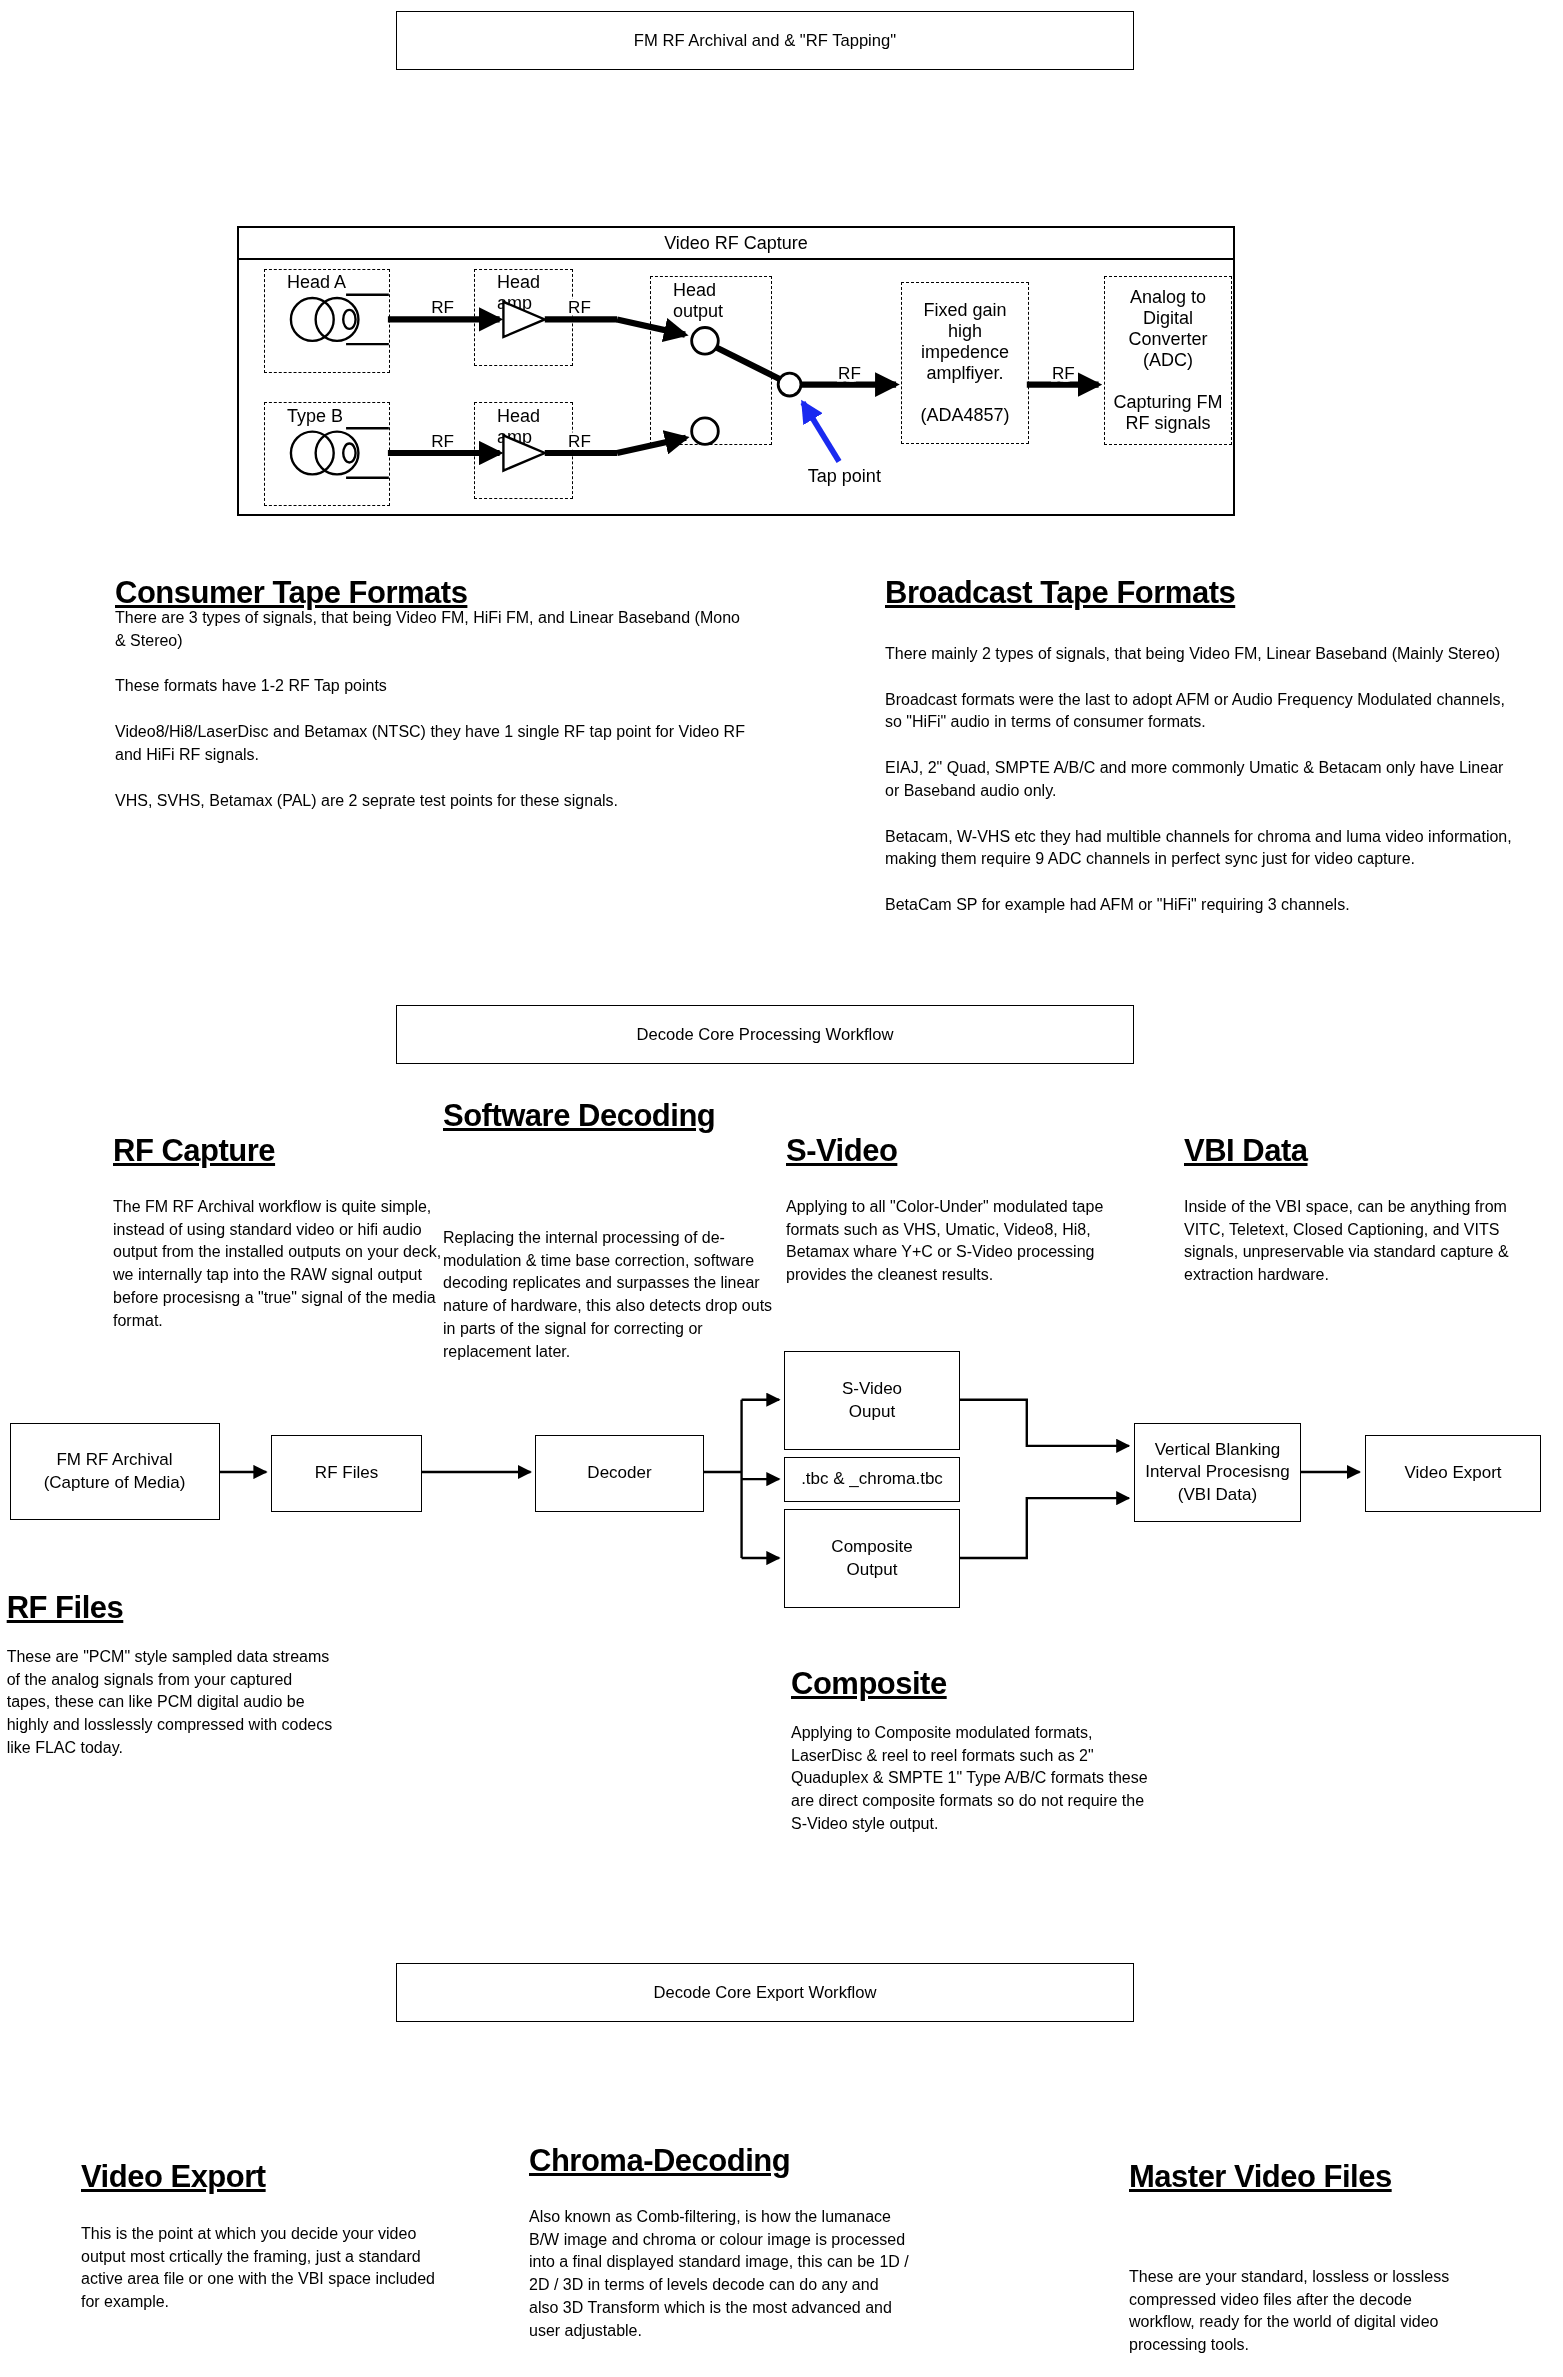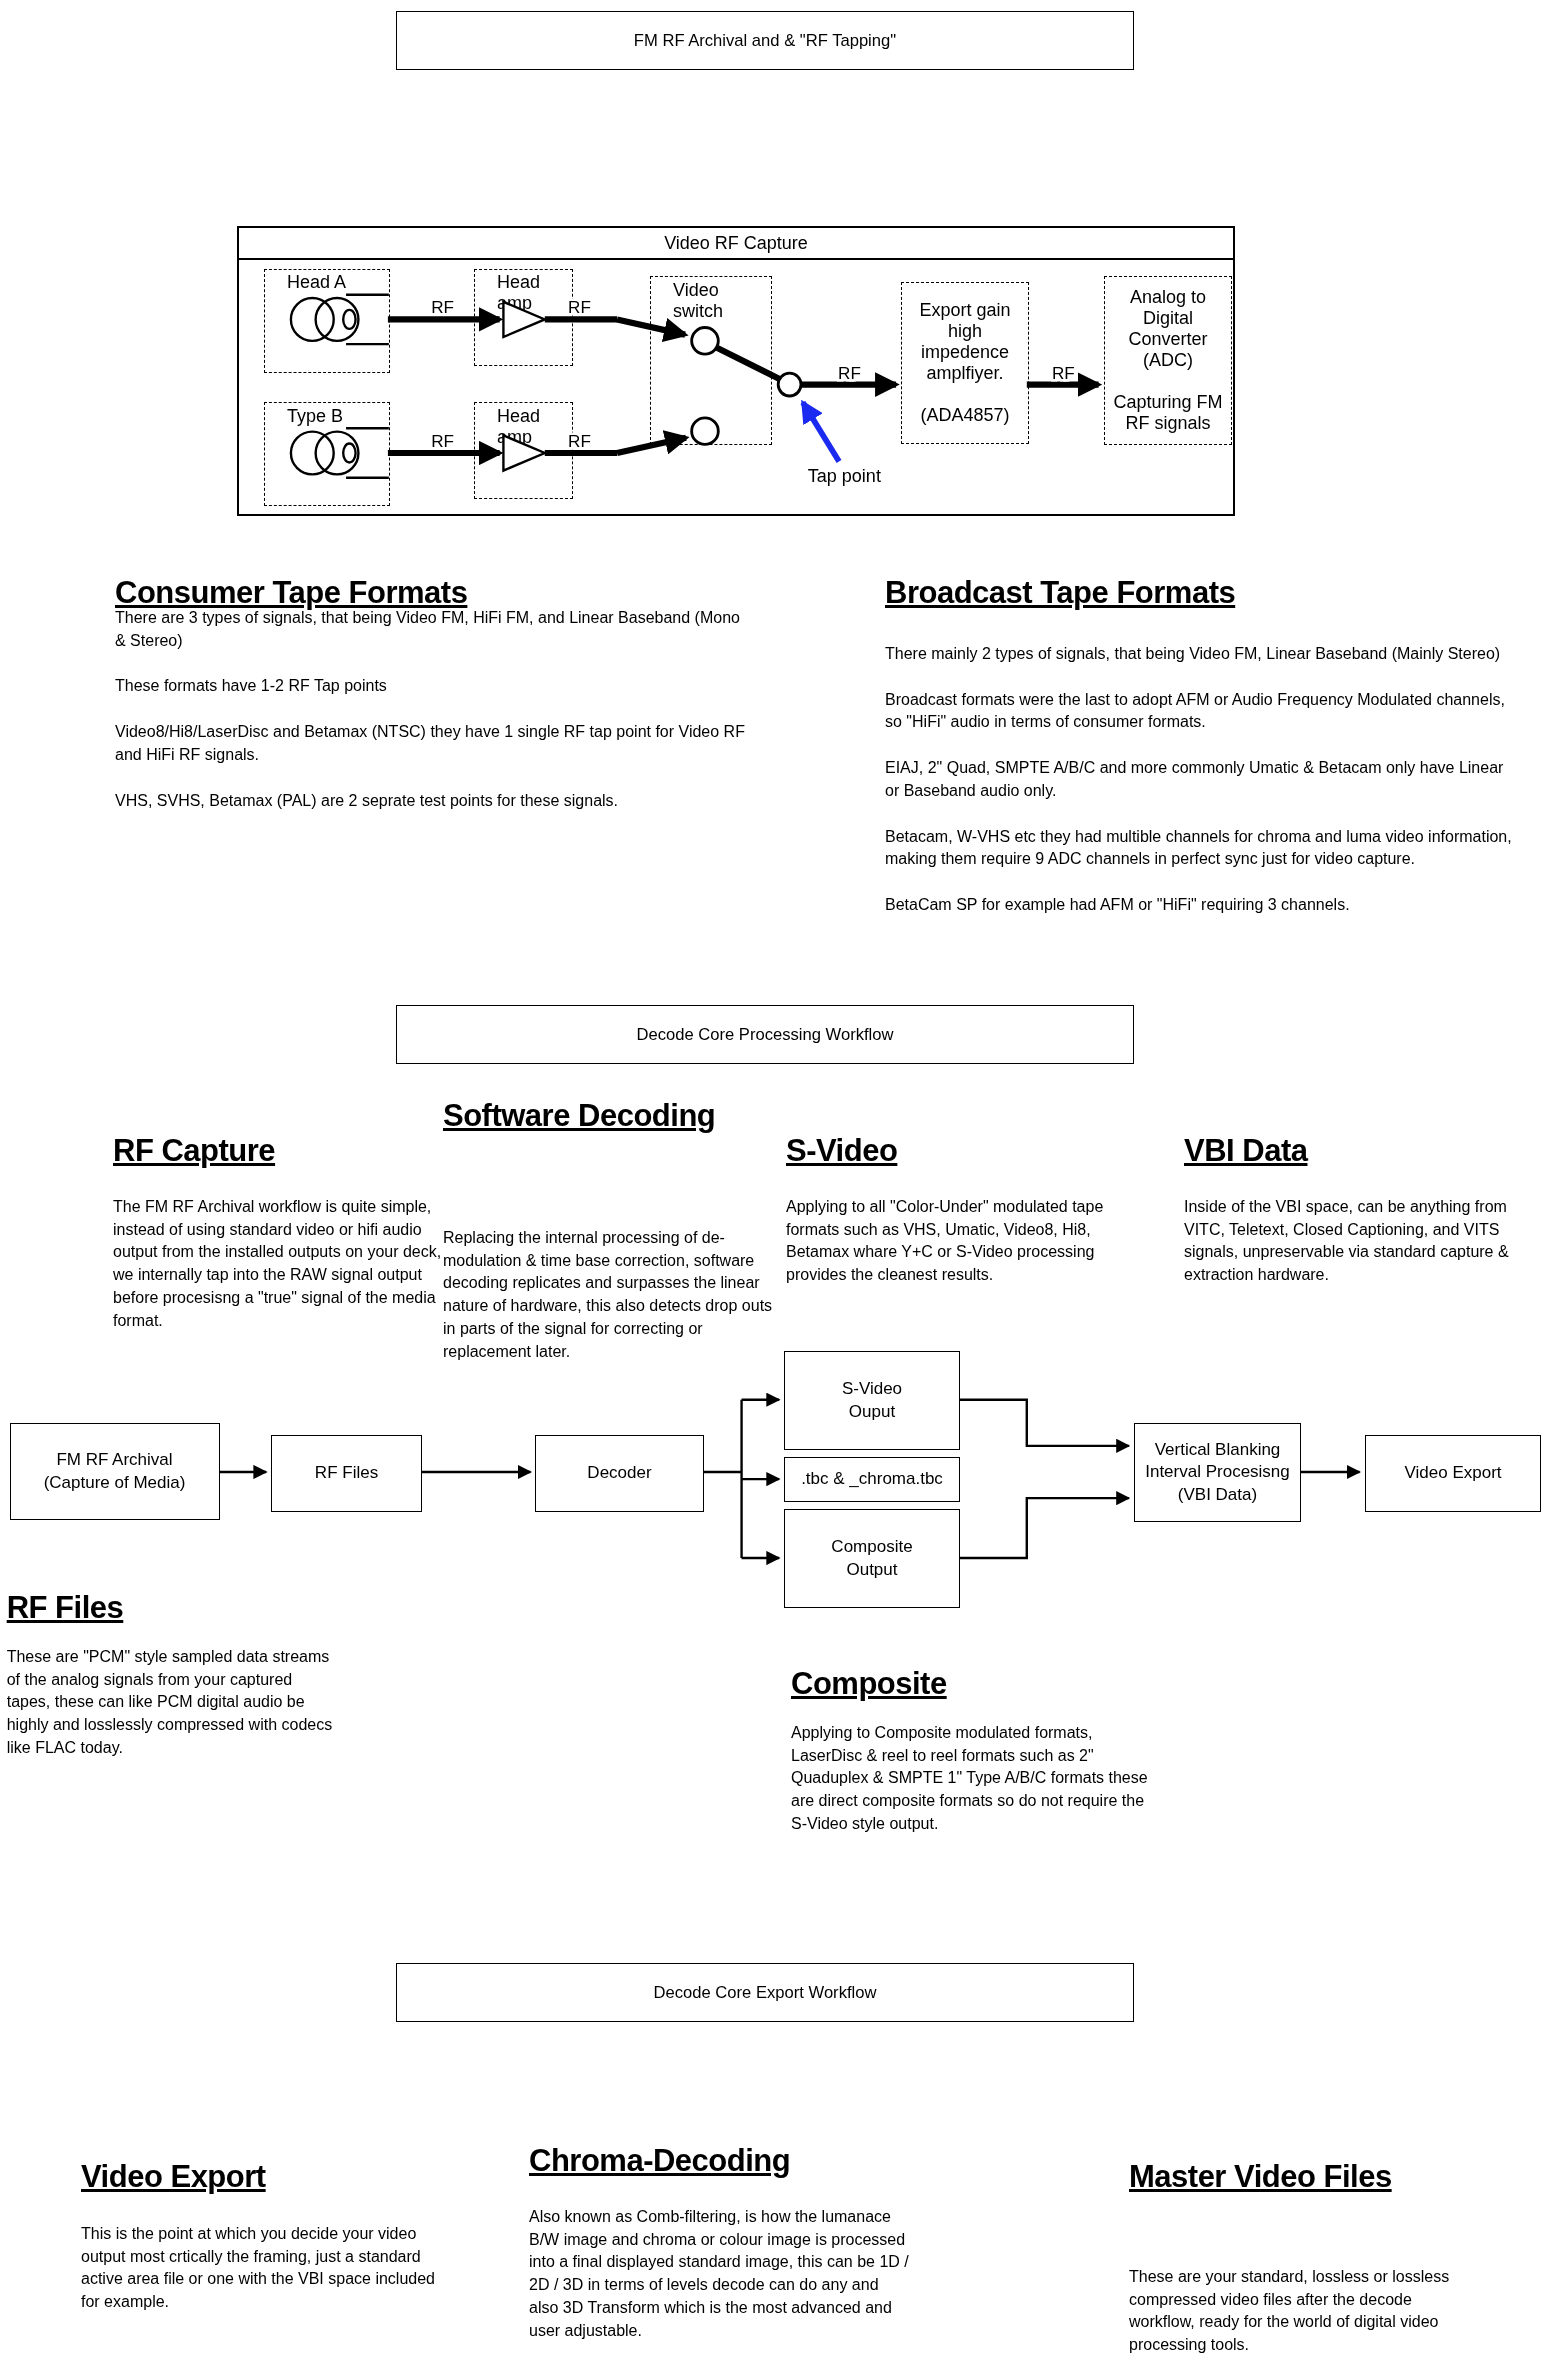--- a/index.html
+++ b/index.html
@@ -96,29 +96,29 @@
         <text class="plain" x="1196" y="468">Tap point</text>
       </svg>
 
       <div class="dashbox" style="left:25px;top:8.6px;width:124px;height:102px">
         <span class="lbl">Head A</span>
       </div>
       <div class="dashbox" style="left:235px;top:8.6px;width:97px;height:95px">
         <span class="lbl">Head amp</span>
       </div>
       <div class="dashbox" style="left:411px;top:15.7px;width:120px;height:167px">
-        <span class="lbl">Video switch</span>
+        <span class="lbl">Head output</span>
       </div>
       <div class="dashbox" style="left:25px;top:142px;width:124px;height:102px">
         <span class="lbl">Type B</span>
       </div>
       <div class="dashbox" style="left:235px;top:142px;width:97px;height:95px">
         <span class="lbl">Head amp</span>
       </div>
-      <div class="dashbox dashcenter prewrap" style="left:662px;top:22.3px;width:126px;height:160px">Export gain
+      <div class="dashbox dashcenter prewrap" style="left:662px;top:22.3px;width:126px;height:160px">Fixed gain
 high
 impedence
 amplfiyer.
 
 (ADA4857)</div>
       <div class="dashbox dashcenter prewrap" style="left:865px;top:15.7px;width:126px;height:167px">Analog to
 Digital
 Converter
 (ADC)
 

